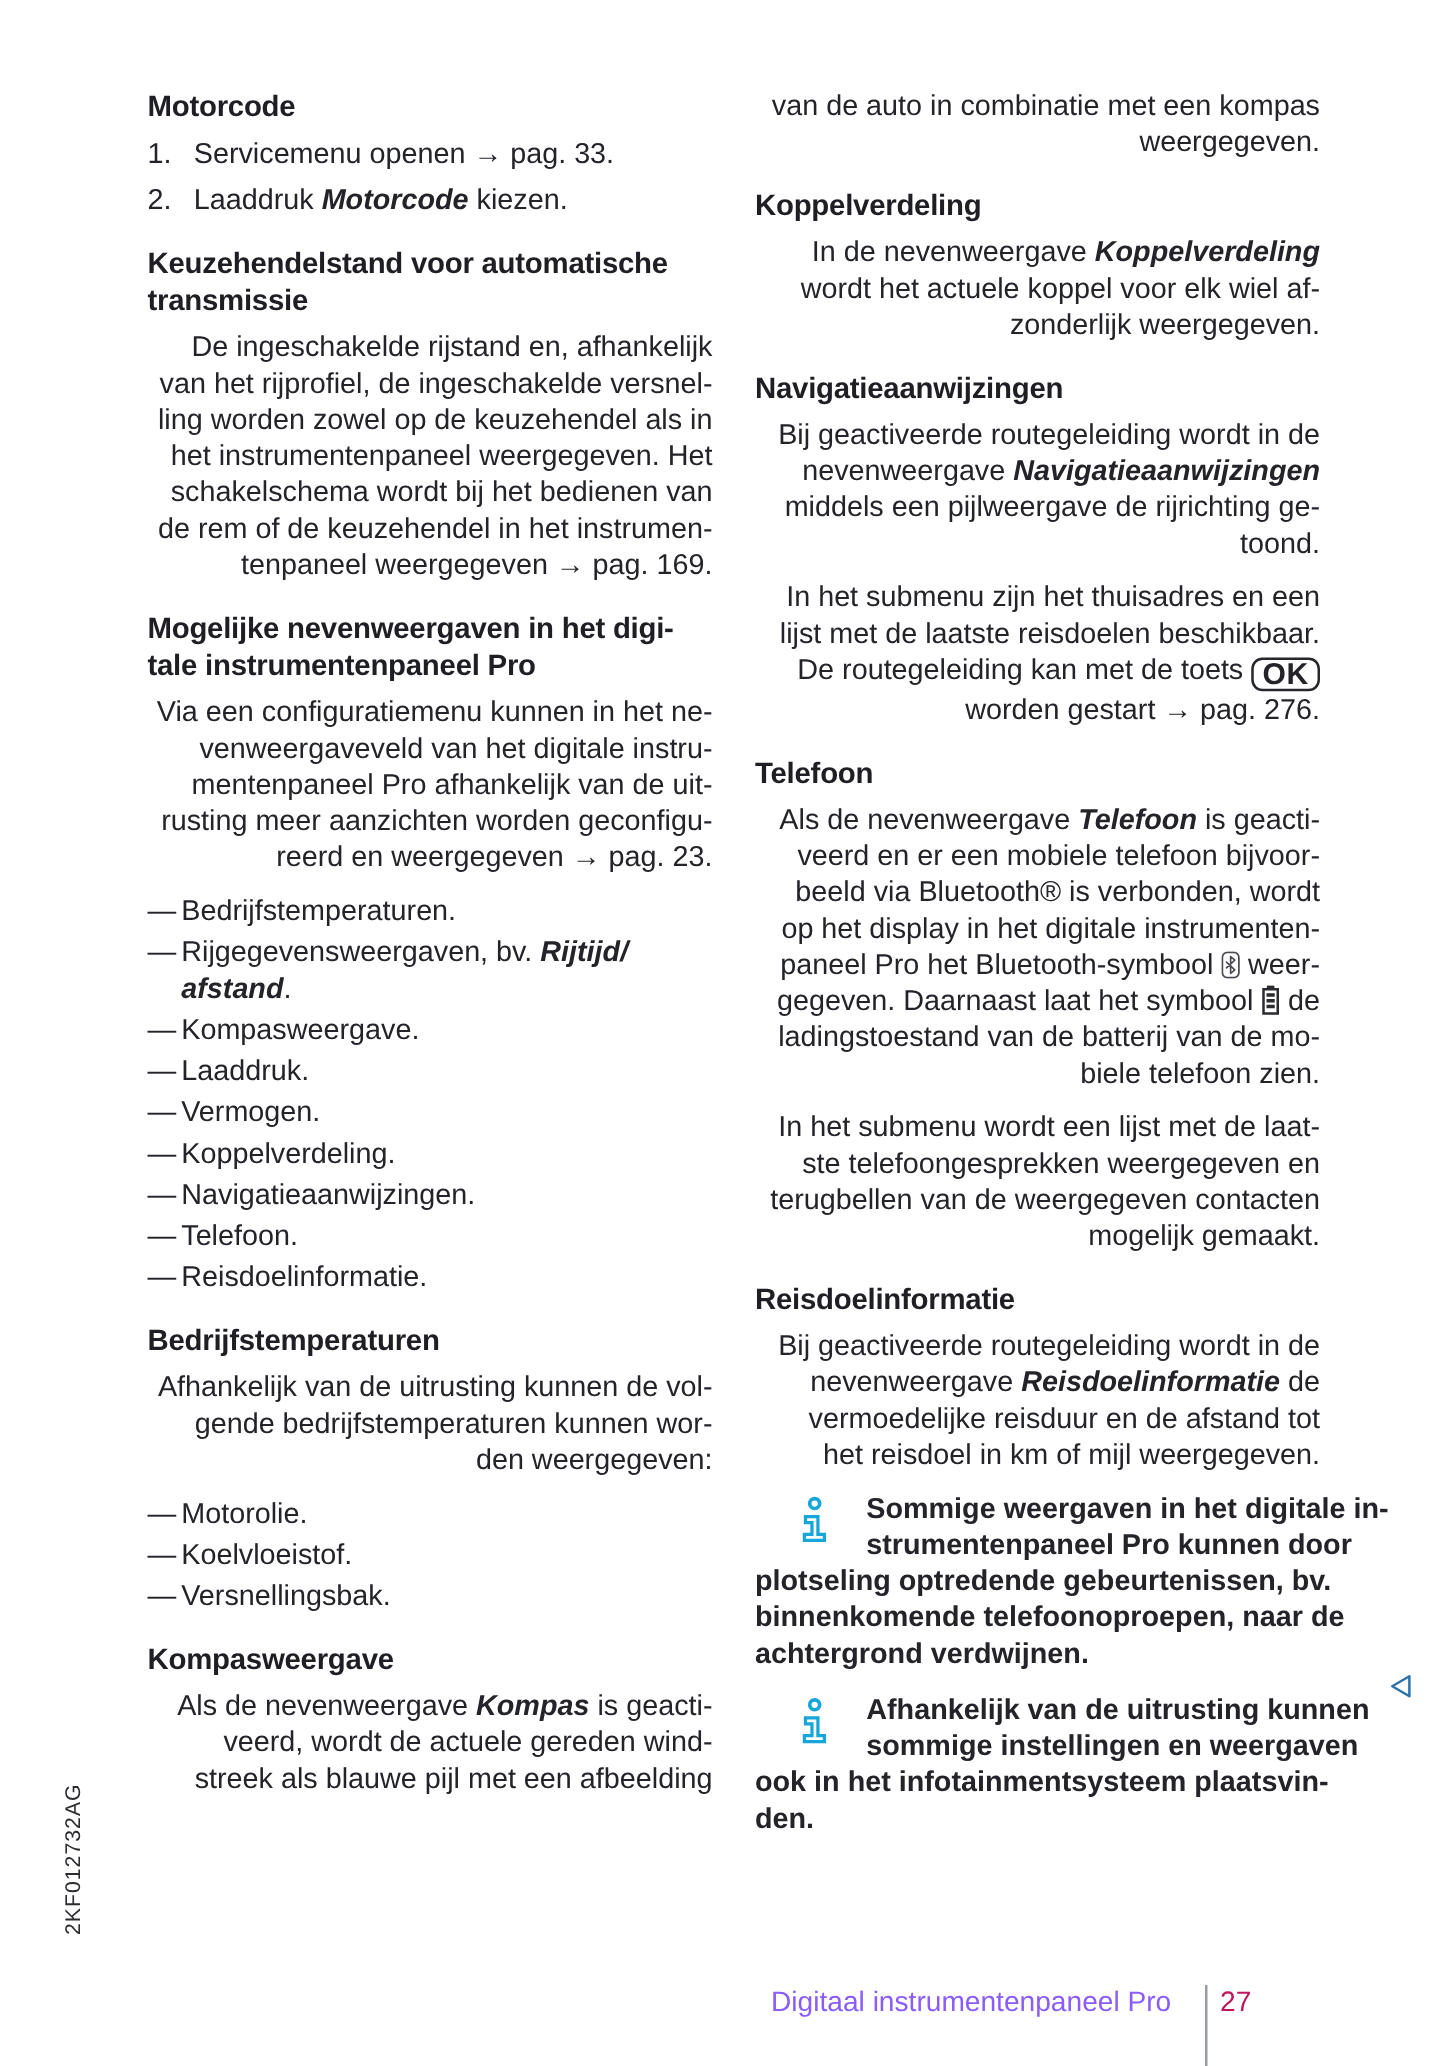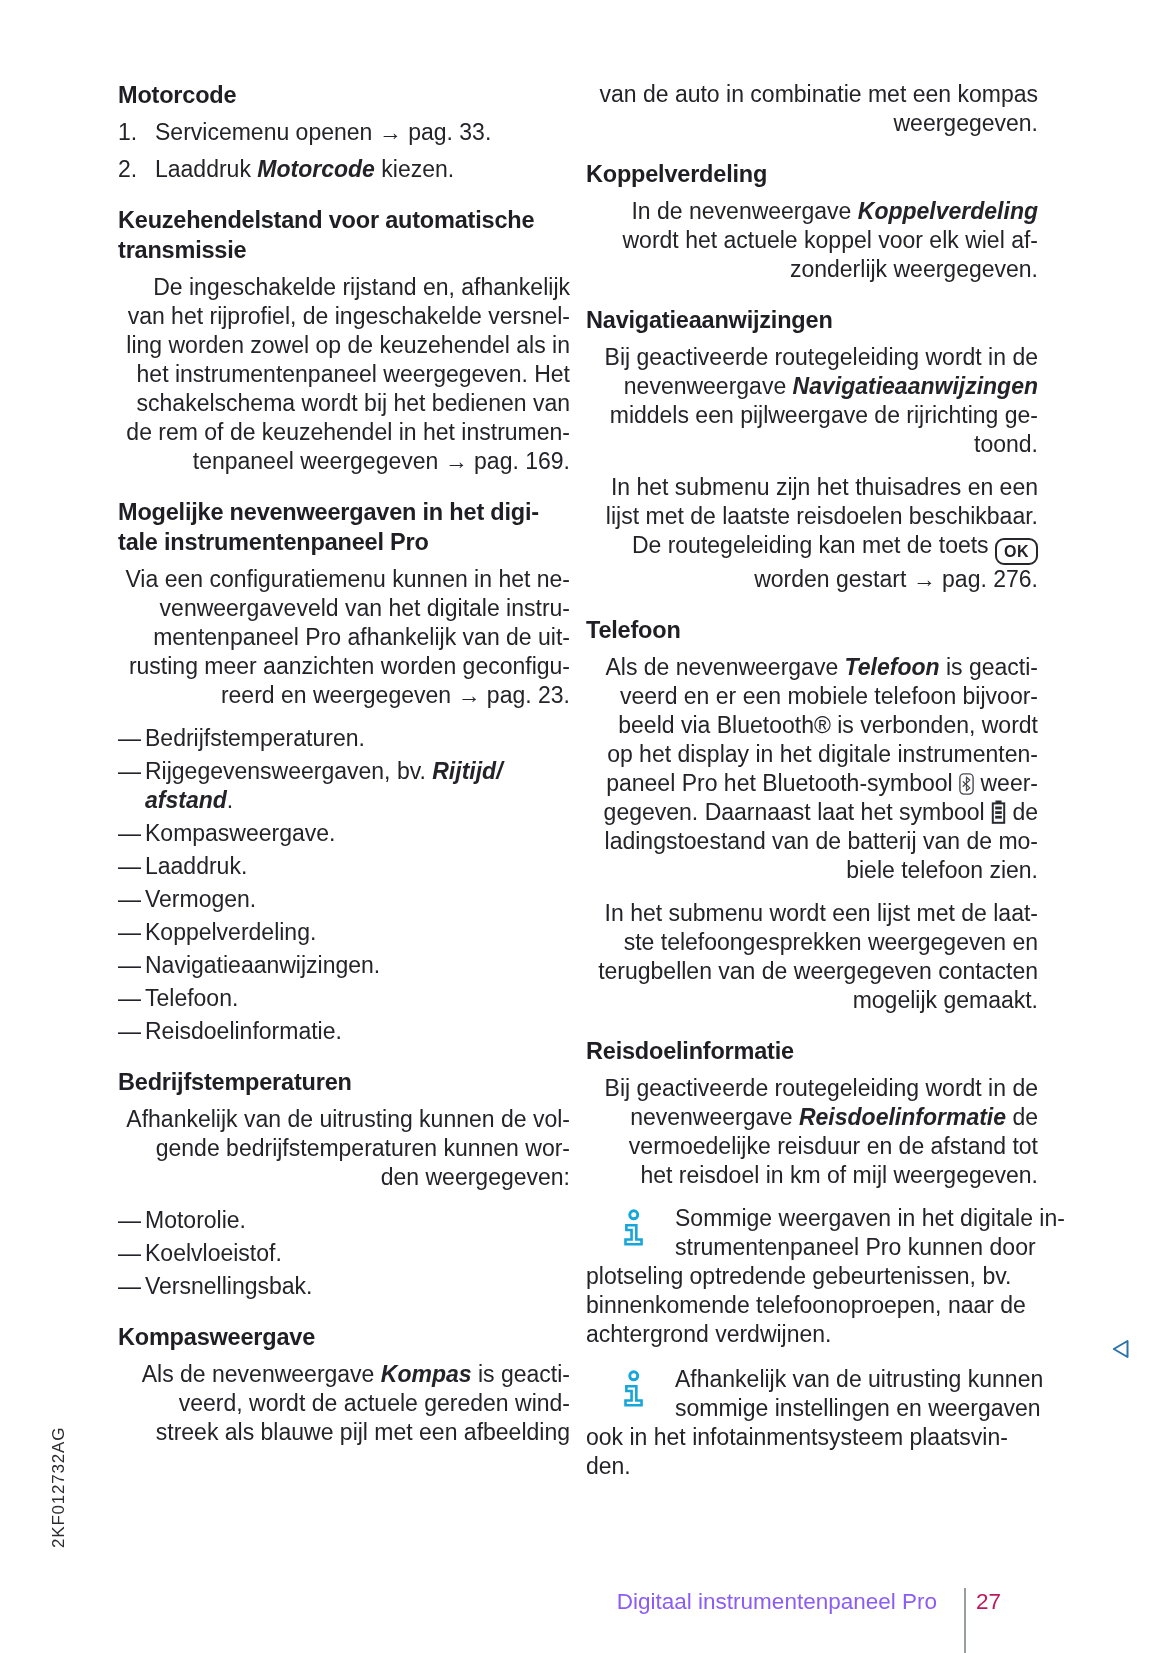--- a/index.html
+++ b/index.html
@@ -1,42 +1,42 @@
 <!DOCTYPE html>
 <html><head>
 <meta charset="utf-8">
 <style>
   html,body{margin:0;padding:0;background:#e8e8e8;}
   .page{
     position:relative; width:1165px; height:1653px; background:#ffffff;
     font-family:"Liberation Sans","DejaVu Sans",sans-serif;
     color:#232329; overflow:hidden; margin:0 auto;
   }
-  .columns{position:absolute; top:80px; left:118px; display:flex; gap:16px;}
+  .columns{position:absolute; top:70px; left:118px; display:flex; gap:34px;}
   .col{width:452px; font-size:23px; line-height:29px;}
   .col p{margin:0 0 14px 0; white-space:pre;text-align:right;}
   .col h3{
     margin:21px 0 8px 0; font-size:23.5px; line-height:30px; font-weight:700;
     letter-spacing:-0.2px; color:#1e1e24; white-space:pre;
   }
   .col h3.first{margin-top:0;}
   .bi{font-weight:700; font-style:italic;}
   .oli{display:flex; margin:2px 0 8px 0;}
   .oli .num{width:37px; flex:none;}
   .dli{display:flex; margin:0 0 4px 0;}
   .dli .dash{width:27px; flex:none;}
   .li-text{white-space:pre;}
-  .note{margin:14px 0 16px 0; clear:both;}
+  .note{margin:14px 0 16px 0; clear:both;font-weight:bold;}
   .note-head{display:flex; align-items:flex-start;}
   .note-icon-box{width:89px; flex:none; padding:4px 0 0 33px; box-sizing:border-box;}
   .note .rest{display:block; white-space:pre;}
   .note .lead{white-space:pre;}
   .okkey{
     display:inline-block; border:2.6px solid #26262c; border-radius:9px;
-    padding:0 7px; font-weight:700; font-size:16px; line-height:23px;
+    padding:0 7px; font-weight:700; font-size:24px; line-height:23px;
     vertical-align:-4px; letter-spacing:0.5px;
   }
   .inline-icon{display:inline-block; vertical-align:-4px; line-height:0;}
   .nav-triangle{position:absolute; left:1110px; top:1338px; line-height:0;}
   .footer{position:absolute; left:604px; top:1588px; display:flex; align-items:flex-start;}
   .f-chapter{width:333px; text-align:right; font-size:22.5px; line-height:28px; color:#8b5cf6;}
   .f-bar{width:2px; height:65px; background:#989da0; margin-left:27px; flex:none;}
   .f-num{margin-left:10px; font-size:22.5px; line-height:28px; color:#be185d;}
   .spine{
     position:absolute; left:49px; top:1414px; height:134px;

